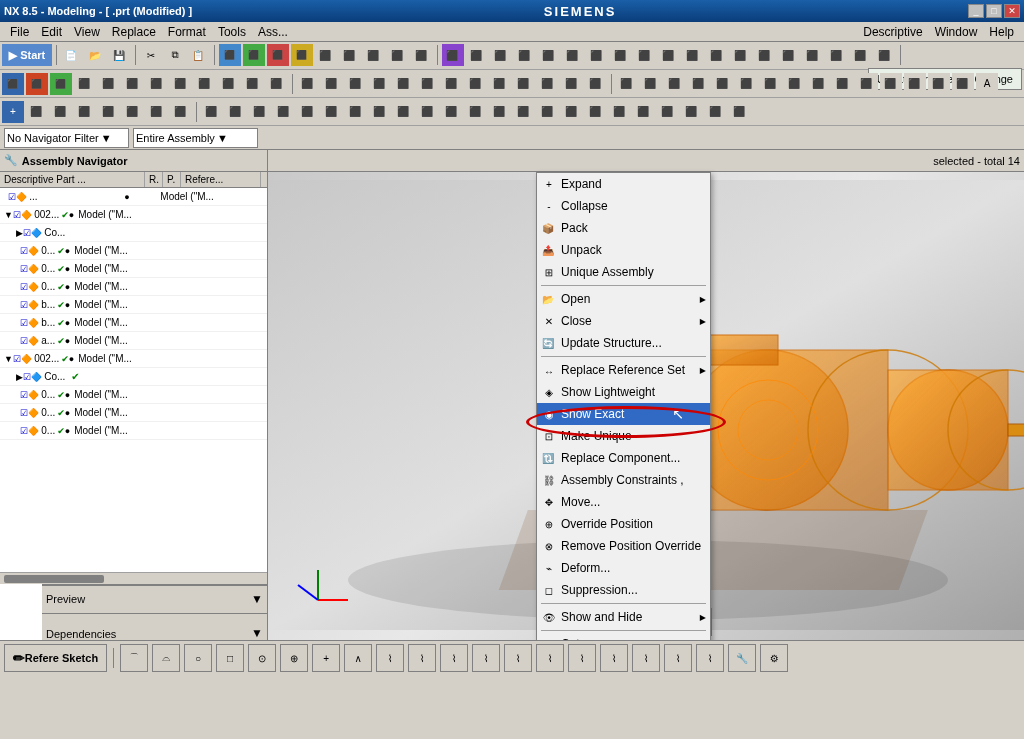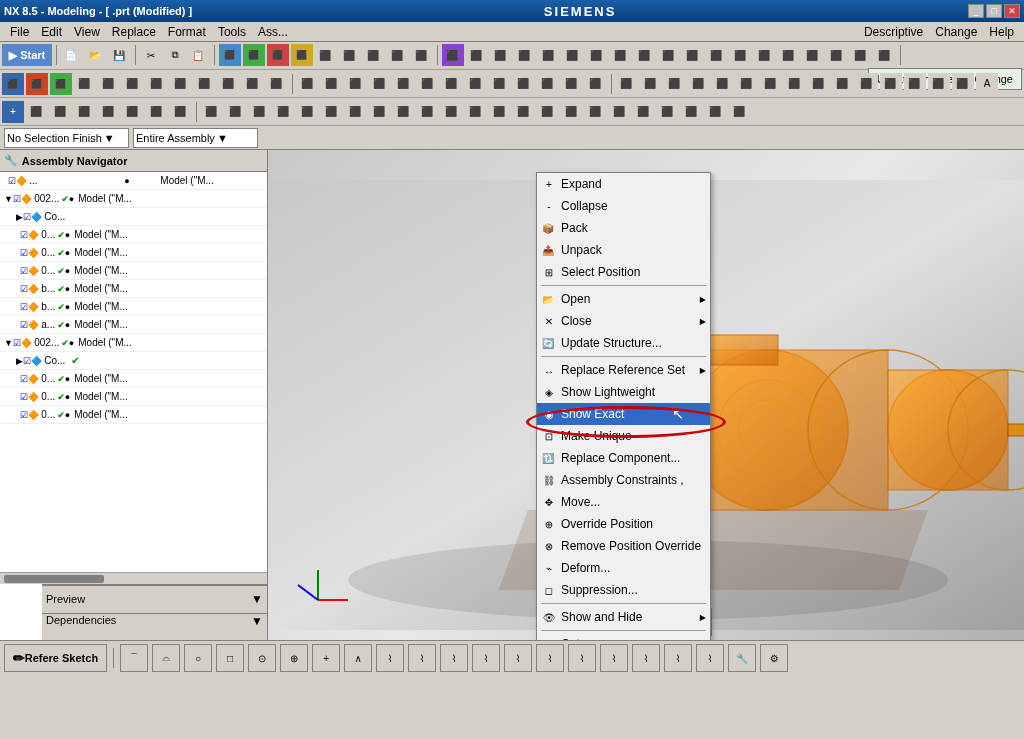--- a/index.html
+++ b/index.html
@@ -298,21 +298,21 @@
 <div id="menu-bar">
   <span class="menu-item">File</span>
   <span class="menu-item">Edit</span>
   <span class="menu-item">View</span>
   <span class="menu-item">Replace</span>
   <span class="menu-item">Format</span>
   <span class="menu-item">Tools</span>
   <span class="menu-item">Ass...</span>
   <span style="flex:1"></span>
   <span class="menu-item">Descriptive</span>
-  <span class="menu-item">Change</span>
+  <span class="menu-item">Window</span>
   <span class="menu-item">Help</span>
 </div>
 
 <div id="toolbars">
 
   <div class="toolbar-row">
 
     <div class="tb-btn" style="width:50px; background:#5588cc; color:white; font-size:11px; font-weight:bold;">▶ Start</div>
     <div class="tb-separator"></div>
 
@@ -438,36 +438,42 @@
     <div class="tb-btn">⬛</div>
     <div class="tb-btn">⬛</div>
     <div class="tb-btn">⬛</div>
     <div class="tb-btn">⬛</div>
     <div class="tb-btn">⬛</div>
   </div>
 </div>
 
 <div id="selection-bar">
   <div class="sel-dropdown" style="width:125px;">
-    <span>No Selection Finish</span>
+    <span>No Navigator Filter</span>
     <span>▼</span>
   </div>
   <div class="sel-dropdown" style="width:125px;">
     <span>Entire Assembly</span>
     <span>▼</span>
   </div>
 </div>
 
 <div id="main-area" style="height: 490px; display:flex;">
 
   <div id="left-panel">
     <div id="nav-header">
       <span>🔧</span>
       <span>Assembly Navigator</span>
     </div>
+    <div id="nav-columns">
+      <div class="nav-col" style="width:145px; font-size:10px;">Descriptive Part ...</div>
+      <div class="nav-col" style="width:18px;">R.</div>
+      <div class="nav-col" style="width:18px;">P.</div>
+      <div class="nav-col" style="width:80px;">Refere...</div>
+    </div>
     <div id="nav-tree">
 
       <div class="tree-row">
         <span style="width:8px; display:inline-block;"></span>
         <span class="chk">☑</span>
         <span style="font-size:9px;">🔶</span>
         <span class="tree-cell" style="width:95px; font-size:10px;">...</span>
         <span class="tree-cell" style="width:18px; font-size:9px;">●</span>
         <span class="tree-cell" style="width:18px; font-size:9px;"></span>
         <span class="tree-cell" style="font-size:10px;">Model ("M...</span>
@@ -605,29 +611,34 @@
 
     <div style="height:12px; background:#d4d0c8; border-top:1px solid #a0a0a0; display:flex; align-items:center;">
       <div style="width:100px; height:8px; background:#808080; margin-left:4px; border-radius:2px;"></div>
     </div>
 
     <div id="bottom-panels" style="display:flex; flex-direction:column; height:56px;margin-left:42px;">
       <div style="height:28px; display:flex; align-items:center; border-top:1px solid #808080; padding: 0 4px;">
         <span style="flex:1; font-size:11px;">Preview</span>
         <span>▼</span>
       </div>
-      <div style="height:28px; display:flex; align-items:flex-start; border-top:1px solid #808080; padding: 0 4px;">
+      <div style="height:28px; display:flex; align-items:flex-end; border-top:1px solid #808080; padding: 0 4px;">
         <span style="flex:1; font-size:11px;">Dependencies</span>
         <span>▼</span>
       </div>
     </div>
   </div>
 
   <div id="view-area" style="position:relative;">
 
+    <div style="height:22px; background:#d4d0c8; border-bottom:1px solid #808080; display:flex; align-items:center; padding:0 4px; font-size:11px;">
+      <span style="margin-left:auto; font-size:11px;">
+        <span>selected - total 14</span>
+      </span>
+    </div>
 
     <div id="svg-model">
       <svg width="100%" height="100%" viewBox="0 0 756 450" xmlns="http://www.w3.org/2000/svg">
 
         <defs>
           <linearGradient id="bgGrad" x1="0%" y1="0%" x2="100%" y2="100%">
             <stop offset="0%" style="stop-color:#c8c8c8"></stop>
             <stop offset="50%" style="stop-color:#e0e0e0"></stop>
             <stop offset="100%" style="stop-color:#a0a0a0"></stop>
           </linearGradient>
@@ -679,21 +690,21 @@
       <div class="ctx-item">
         <span class="ctx-icon" style="color:#336699;">📦</span>
         <span>Pack</span>
       </div>
       <div class="ctx-item">
         <span class="ctx-icon" style="color:#336699;">📤</span>
         <span>Unpack</span>
       </div>
       <div class="ctx-item">
         <span class="ctx-icon">⊞</span>
-        <span>Select Position</span>
+        <span>Unique Assembly</span>
       </div>
       <div class="ctx-separator"></div>
       <div class="ctx-item has-arrow">
         <span class="ctx-icon">📂</span>
         <span>Open</span>
       </div>
       <div class="ctx-item has-arrow">
         <span class="ctx-icon">✕</span>
         <span>Close</span>
       </div>

